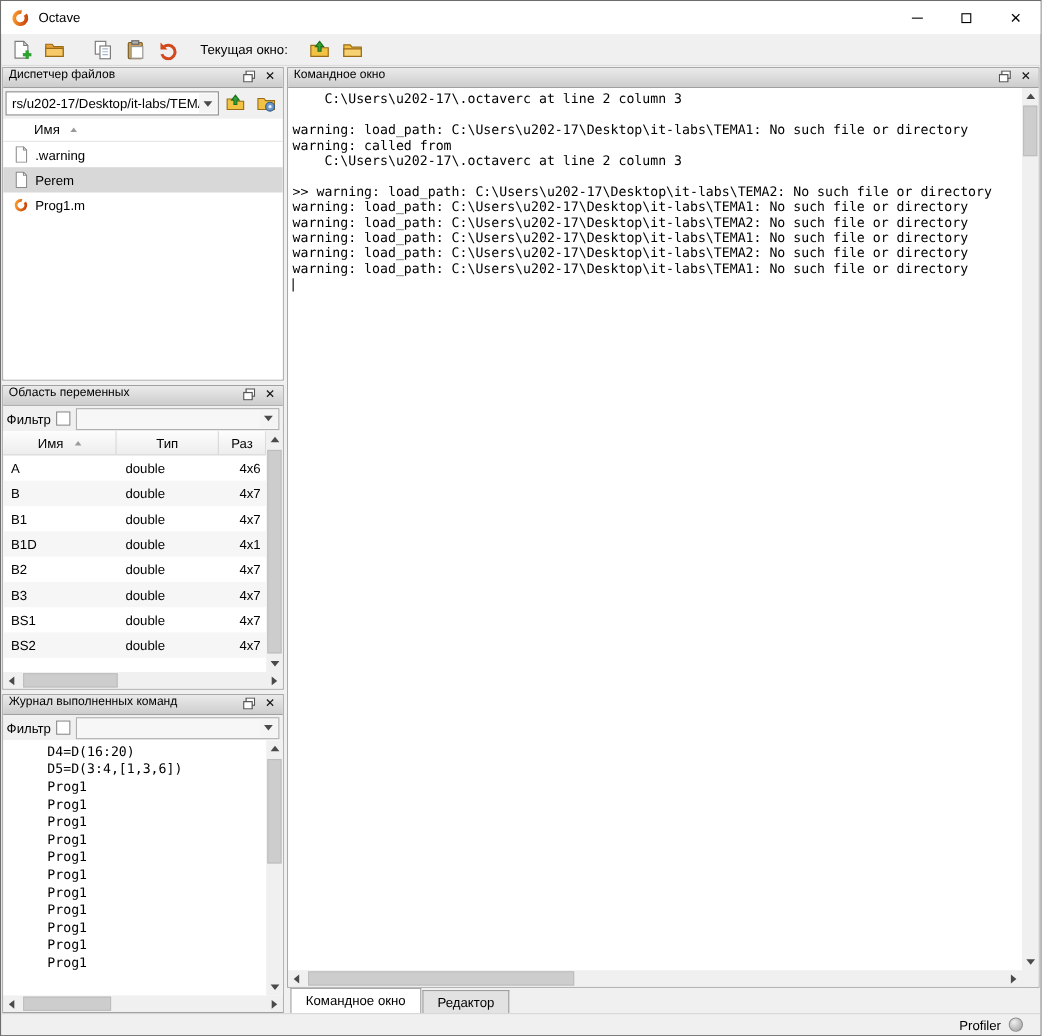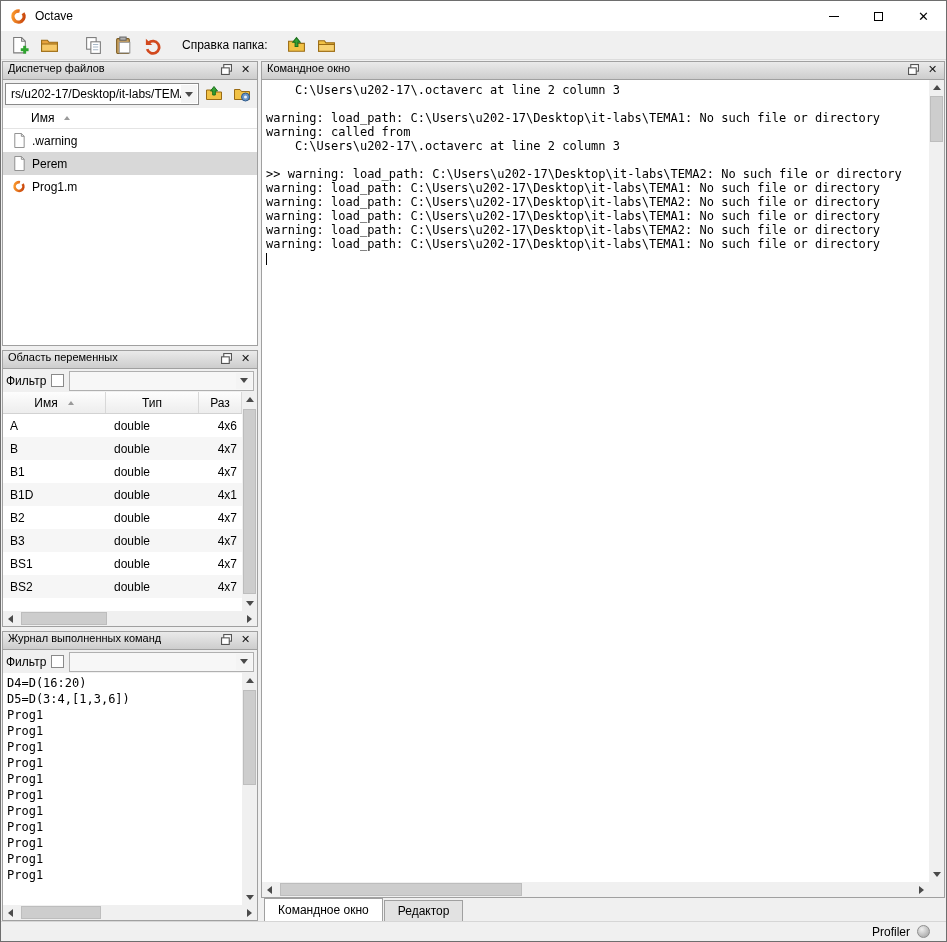--- a/index.html
+++ b/index.html
@@ -104,21 +104,21 @@
   .ws-row { height:23px; display:flex; align-items:center; font-size:12px; }
   .ws-row:nth-child(even) { background:#f6f6f6; }
   .ws-cell-name { width:103px; flex:0 0 auto; padding-left:7px; }
   .ws-cell-type { width:93px; flex:0 0 auto; padding-left:8px; }
   .ws-cell-size { flex:1; min-width:0; text-align:right; padding-right:5px; }
 
   
   .hist { flex:1; min-height:0; }
   .hist-body { flex:1; min-height:0; display:flex; background:#fff; }
   .hist-list { flex:1; min-width:0; padding:2px 0 0 4px; font-family:"DejaVu Sans Mono", monospace;
-               font-size:12px; overflow:hidden; }
+               font-size:12px; overflow:hidden;margin-left:36px; }
   .hist-item { height:16px; line-height:16px; white-space:pre; }
 
   
   .cw { flex:1; min-height:0; }
   .cw-body { flex:1; min-height:0; display:flex; background:#fff; }
   .console { flex:1; min-width:0; padding:3px 0 0 4px; font-family:"DejaVu Sans Mono", monospace;
              font-size:12px; overflow:hidden; }
   .console-line { min-height:14px; line-height:14px; white-space:pre; }
   .cursor { display:inline-block; width:1px; height:12px; background:#000; vertical-align:middle; }
 
@@ -194,21 +194,21 @@
         <rect x="5.5" y="1" width="6" height="3" fill="#b0b0b0" stroke="#666"></rect>
         <rect x="5" y="6" width="10" height="10" fill="#fff" stroke="#999"></rect>
       </svg>
     </div>
     <div class="tool-btn">
       <svg viewBox="0 0 18 18">
         <path d="M4.5 6.5 a5.8 5.8 0 1 1 -1.5 6" fill="none" stroke="#d2491e" stroke-width="2.6"></path>
         <path d="M1.8 2.5 v6 h6z" fill="#d2491e"></path>
       </svg>
     </div>
-    <span class="cf-label">Справка папка:</span>
+    <span class="cf-label">Текущая окно:</span>
     <div class="tool-btn" style="margin-left:6px">
       <svg viewBox="0 0 18 18">
         <path d="M1.5 5 h5.5 l1.5 2 H16.5 v7.5 H1.5z" fill="#f2c245" stroke="#9a6b14"></path>
         <path d="M9 1.5 l3.5 4.5 h-2.2 v4 h-2.6 v-4 H5.5z" fill="#35a035" stroke="#1c711c"></path>
       </svg>
     </div>
     <div class="tool-btn">
       <svg viewBox="0 0 18 18">
         <path d="M1.5 4.5 h5.5 l1.5 2 H16.5 v8 H1.5z" fill="#f2c245" stroke="#9a6b14"></path>
         <path d="M1.5 8 H16.5 v6.5 H1.5z" fill="#f8d272" stroke="#9a6b14"></path>

